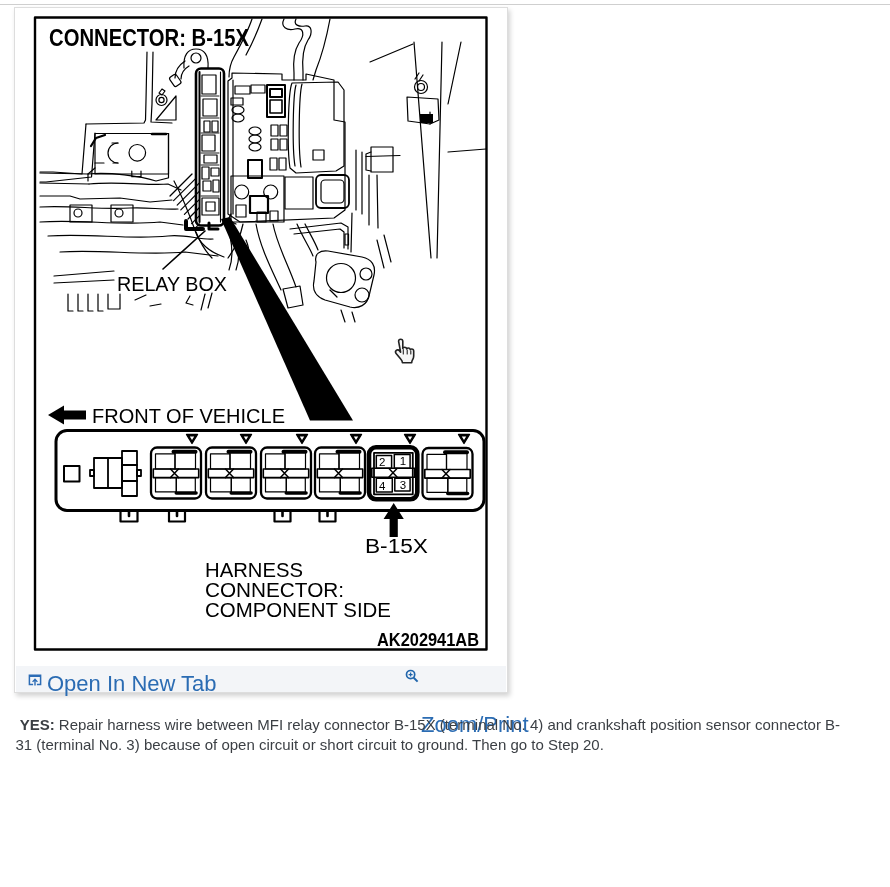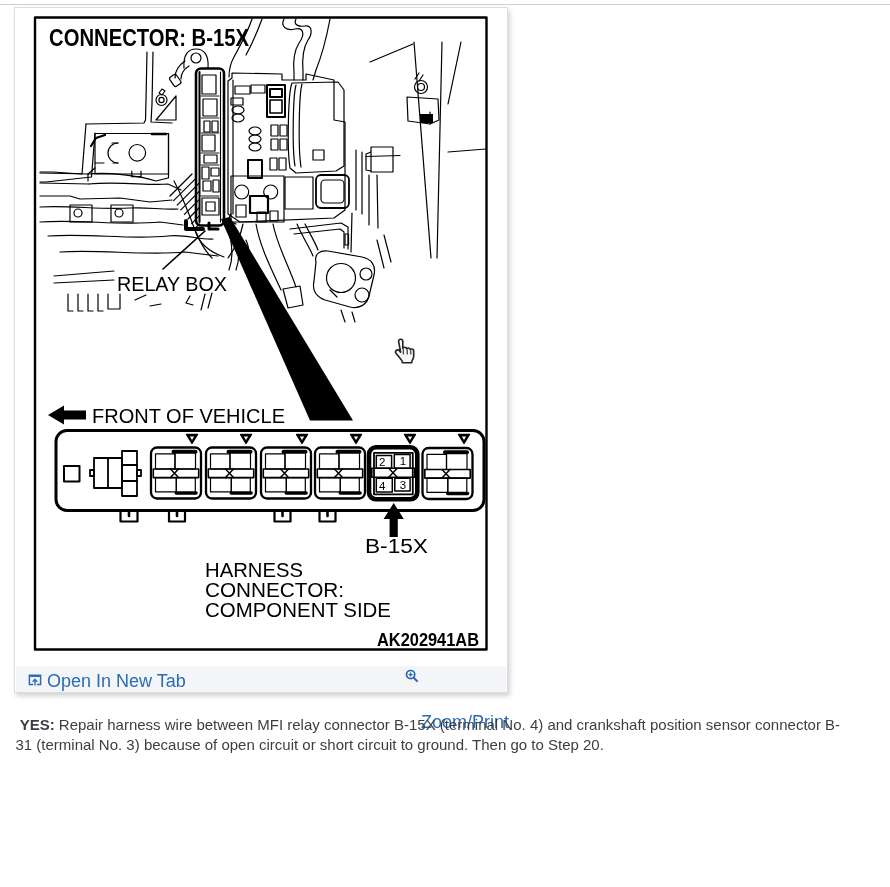--- a/index.html
+++ b/index.html
@@ -2,21 +2,21 @@
 <html><head></head><body>
 
 <style>
   html,body{margin:0;padding:0;background:#fff;width:890px;height:887px;overflow:hidden;
     font-family:"Liberation Sans", sans-serif;}
   .abs{position:absolute;}
   #topline{position:absolute;left:0;top:4px;width:890px;height:1px;background:#cfcfcf;}
   #card{position:absolute;left:14px;top:7px;width:492px;height:684px;background:#fff;
     border:1px solid #ddd;box-shadow:2px 3px 5px rgba(0,0,0,0.18);}
   #footer{position:absolute;left:16px;top:666px;width:490px;height:26px;background:#f3f5f8;}
-  .link{position:absolute;color:#2b6cb3;font-size:18px;}
+  .link{position:absolute;color:#2b6cb3;font-size:22px;}
   #diagsvg{position:absolute;left:0;top:0;filter:grayscale(1);}
   #steps{position:absolute;left:15.5px;top:715px;width:860px;color:#3b3f44;font-size:15px;line-height:20px;}
   .para{margin:0 0 22px 0;}
 </style>
 
 <div id="topline"></div>
 
 <div id="card"></div>
 
 <div id="footer"></div>

